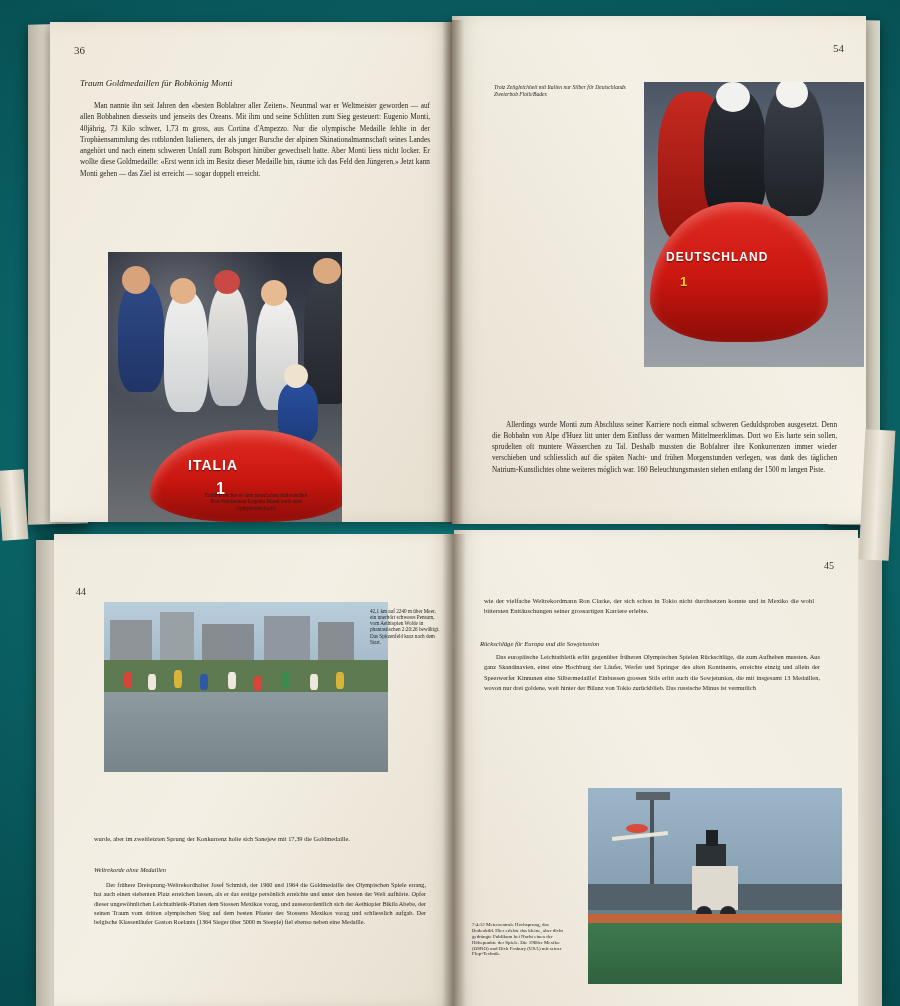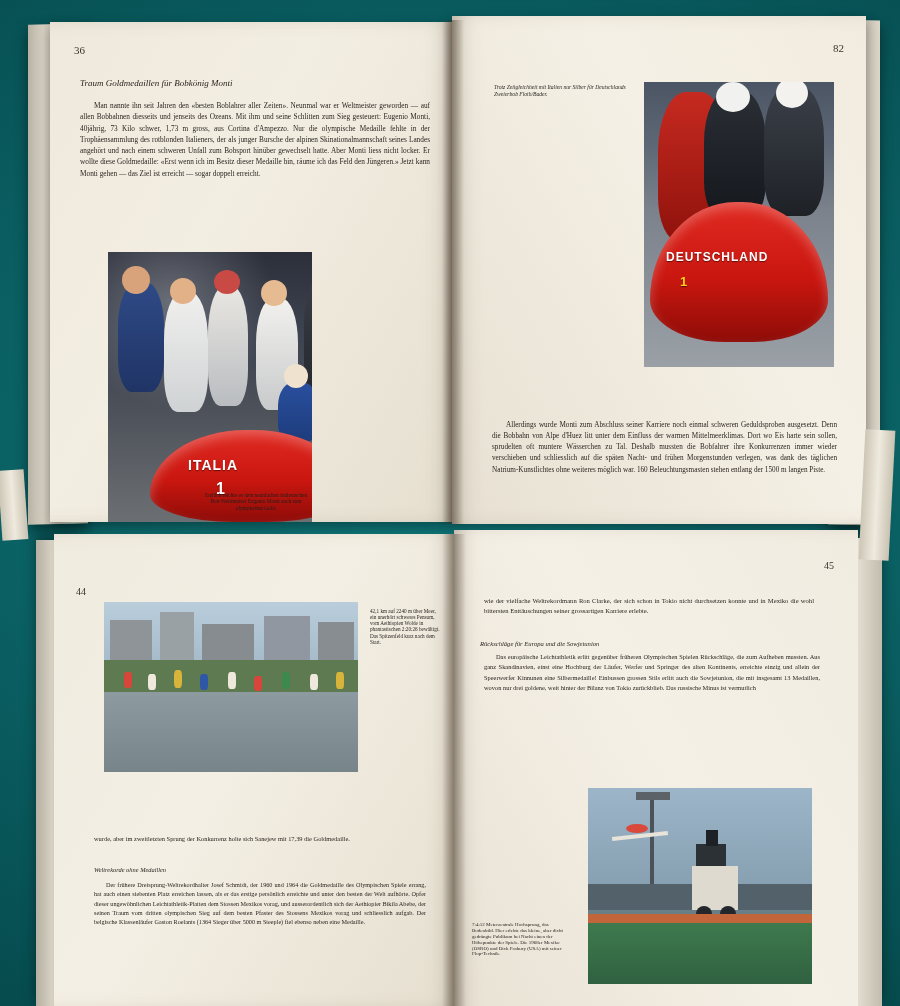--- a/index.html
+++ b/index.html
@@ -21,20 +21,21 @@
     inset: 0;
     background:
       radial-gradient(ellipse 900px 700px at 50% 45%, #0f7a7c 0%, #0a5f62 55%, #05474a 100%);
   }
 
   
   .photo {
     position: absolute;
     overflow: hidden;
     background: #6f7b82;
+    padding-left: 30px;
   }
 
   .caption {
     position: absolute;
     font-family: "Liberation Serif", serif;
     color: #231f1c;
     line-height: 1.18;
   }
 
   .pgnum {
@@ -224,21 +225,21 @@
 
         <div class="bob-red" style="left:42px; top:178px; width:200px; height:92px;"></div>
         <div class="bob-label" style="left:80px; top:205px; font-size:14px;">ITALIA</div>
         <div class="bob-label" style="left:108px; top:228px; font-size:16px;">1</div>
       </div>
 
       <div class="caption" style="left:150px; top:470px; width:112px; font-size:5.3px; text-align:center;">Endlich reichte es dem neunfachen italienischen Bob-Weltmeister Eugenio Monti auch zum olympischen Gold.</div>
     </div>
 
     <div class="leaf-right">
-      <div class="pgnum" style="right:22px; top:26px; font-size:11px;">82</div>
+      <div class="pgnum" style="right:22px; top:26px; font-size:11px;">54</div>
 
       <div class="caption" style="left:42px; top:68px; width:150px; font-size:5.6px; font-style:italic;">Trotz Zeitgleichheit mit Italien nur Silber für Deutschlands Zweierbob Floth/Bader.</div>
 
       <div class="photo ph-deutschland" style="left:192px; top:66px; width:190px; height:285px;">
         <div class="person" style="left:14px; top:10px; width:70px; height:150px; background:linear-gradient(180deg,#c62a20,#8f120c);"></div>
         <div class="person" style="left:60px; top:8px; width:62px; height:130px; background:linear-gradient(180deg,#2b2f36,#14171c);"></div>
         <div class="person" style="left:72px; top:0px; width:34px; height:30px; border-radius:50%; background:#f1f1ef;"></div>
         <div class="person" style="left:120px; top:4px; width:60px; height:130px; background:linear-gradient(180deg,#3b4049,#1e2126);"></div>
         <div class="person" style="left:132px; top:-4px; width:32px; height:30px; border-radius:50%; background:#f3f2ee;"></div>
 

